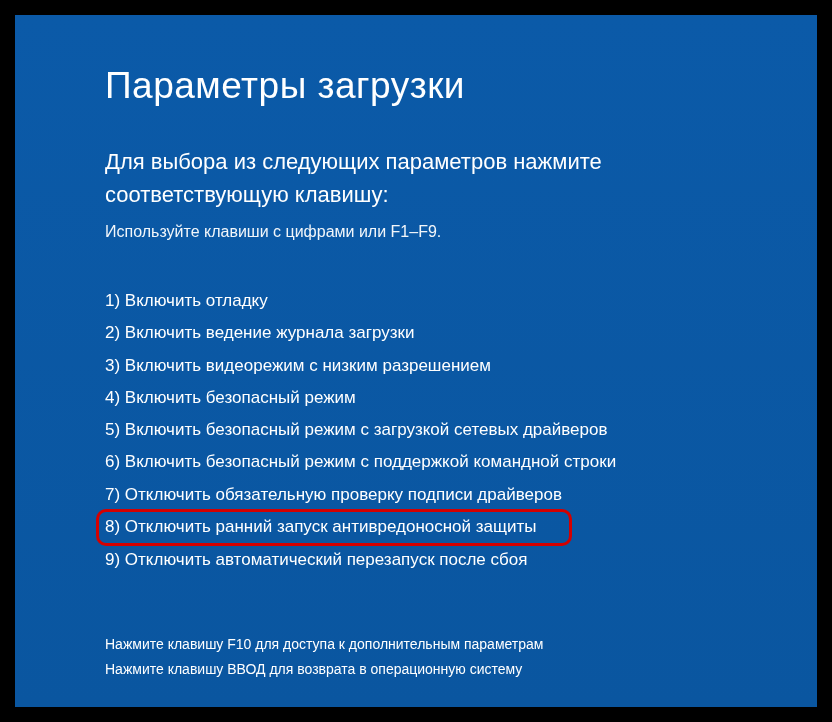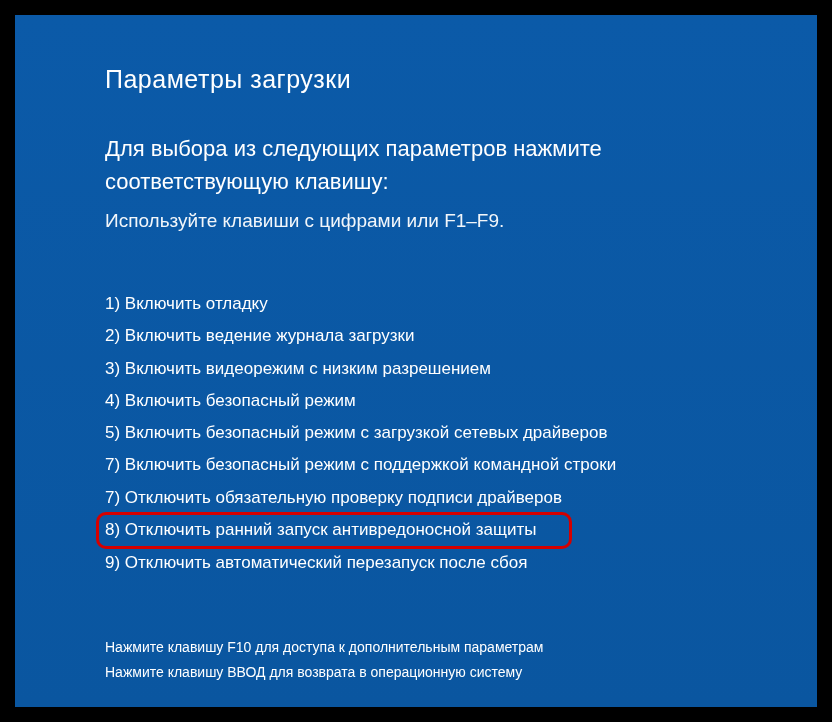--- a/index.html
+++ b/index.html
@@ -26,35 +26,35 @@
       background: #0a5aa8;
       background: #0857a3;
       background: #0b5aab;
       background: #0d5cad;
       background: #0b57a3;
       background: linear-gradient(180deg, #0b5aa8 0%, #0a56a0 100%);
       color: #fff;
       padding: 50px 90px 40px 90px;
     }
     .title {
-      font-size: 25px;
+      font-size: 37px;
       font-weight: 300;
       margin-bottom: 38px;
       letter-spacing: 0.5px;
     }
     .subtitle {
       font-size: 22px;
       font-weight: 300;
       line-height: 1.5;
       margin-bottom: 12px;
     }
     .hint {
-      font-size: 19px;
+      font-size: 16px;
       font-weight: 300;
-      margin-bottom: 56px;
+      margin-bottom: 44px;
       opacity: 0.95;
     }
     .options {
       margin-bottom: 56px;
     }
     .option {
       font-size: 17px;
       font-weight: 300;
       line-height: 1.9;
       white-space: nowrap;
@@ -92,21 +92,21 @@
       <div>
         <div class="option">3) Включить видеорежим с низким разрешением</div>
       </div>
       <div>
         <div class="option">4) Включить безопасный режим</div>
       </div>
       <div>
         <div class="option">5) Включить безопасный режим с загрузкой сетевых драйверов</div>
       </div>
       <div>
-        <div class="option">7) Включить безопасный режим с поддержкой командной строки</div>
+        <div class="option">6) Включить безопасный режим с поддержкой командной строки</div>
       </div>
       <div>
         <div class="option">7) Отключить обязательную проверку подписи драйверов</div>
       </div>
       <div><div class="option highlighted">8) Отключить ранний запуск антивредоносной защиты</div></div>
       <div>
         <div class="option">9) Отключить автоматический перезапуск после сбоя</div>
       </div>
     </div>
   <div class="footer">

